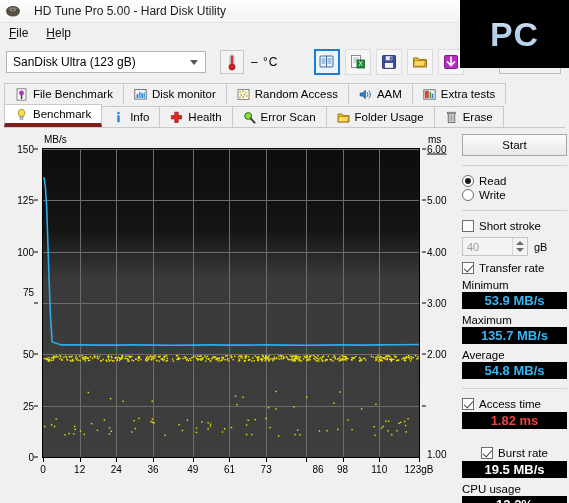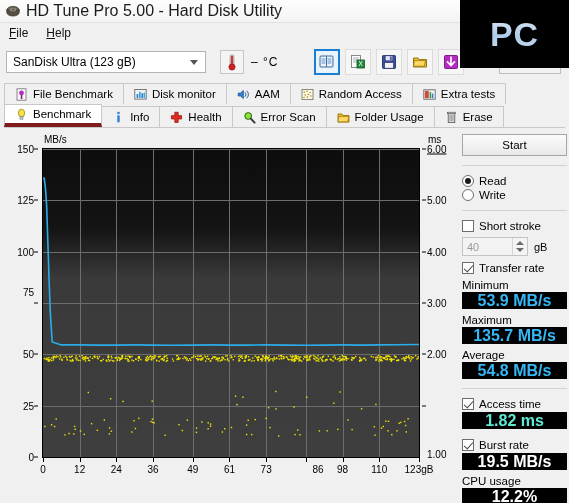--- a/index.html
+++ b/index.html
@@ -9,21 +9,21 @@
     font-family:"Liberation Sans",sans-serif;
     font-size:11px;color:#000;
     -webkit-font-smoothing:none;
   }
   .app{position:relative;width:569px;height:503px;background:#f0f0f0;box-sizing:border-box;}
 
   
   .titlebar{height:22px;display:flex;align-items:center;padding-left:6px;
     background:linear-gradient(#fdfdfd,#f3f3f3);border-bottom:1px solid #e2e2e2;}
   .titlebar .tb-icon{width:14px;height:13px;margin-right:6px;flex:none;position:relative;}
-  .titlebar .tb-text{font-size:16px;color:#1b1b1b;white-space:nowrap;}
+  .titlebar .tb-text{font-size:12px;color:#1b1b1b;white-space:nowrap;margin-left:8px;}
 
   
   .menubar{height:20px;display:flex;align-items:center;background:#f0f0f0;}
   .menu-item{padding:2px 9px;font-size:12px;color:#111;}
   .menu-item u{text-decoration:underline;}
 
   
   .toolbar{height:38px;display:flex;align-items:center;padding:0 6px;background:#f0f0f0;position:relative;}
   .drive-select{
     width:200px;height:22px;background:#fff;border:1px solid #b4b4b4;
@@ -102,22 +102,22 @@
   .spinbox{width:66px;height:19px;border:1px solid #c4c4c4;background:#f3f3f3;display:flex;
     align-items:center;justify-content:space-between;padding-left:4px;box-sizing:border-box;
     font-size:11px;color:#9a9a9a;}
   .spinarrows{width:14px;height:17px;border-left:1px solid #d6d6d6;display:flex;flex-direction:column;
     align-items:center;justify-content:center;gap:3px;}
   .ar{width:0;height:0;border-left:4px solid transparent;border-right:4px solid transparent;}
   .ar.up{border-bottom:4px solid #6b6b6b;}
   .ar.dn{border-top:4px solid #6b6b6b;}
   .lab{font-size:11.5px;margin-top:5px;}
   .lcd{height:17px;background:#000;display:flex;align-items:center;justify-content:center;
-    font-size:16px;font-weight:bold;color:#35b6f5;margin-top:1px;}
-  .lcd.y{color:#5eead4;}
+    font-size:13px;font-weight:bold;color:#35b6f5;margin-top:1px;}
+  .lcd.y{color:#ef4444;}
   .lcd.w{color:#ffffff;}
 </style>
 </head>
 <body>
 
 <div class="app">
 
   <div class="titlebar">
     <span class="tb-icon">
       <svg width="14" height="13" viewBox="0 0 14 13">
@@ -227,41 +227,41 @@
           <rect x="2.6" y="6" width="1.7" height="4" fill="#2f7fd6"></rect>
           <rect x="5" y="3.8" width="1.7" height="6.2" fill="#37a8e0"></rect>
           <rect x="7.4" y="5.2" width="1.7" height="4.8" fill="#2f7fd6"></rect>
           <rect x="9.6" y="4.6" width="1.5" height="5.4" fill="#37a8e0"></rect>
         </svg>
         <span>Disk monitor</span>
       </div>
 
       <div class="tab">
         <svg class="ti" viewBox="0 0 13 13">
-          <path d="M1.2 5 h2.2 L6.4 2.4 v8.2 L3.4 8 H1.2z" fill="#2f7fd6" stroke="#1d4f88" stroke-width="0.7"></path>
-          <path d="M8 4.2 a3.4 3.4 0 0 1 0 4.6 M9.8 2.8 a5.6 5.6 0 0 1 0 7.4" stroke="#1d4f88" stroke-width="0.9" fill="none"></path>
-        </svg>
-        <span>AAM</span>
-      </div>
-
-      <div class="tab">
-        <svg class="ti" viewBox="0 0 13 13">
           <rect x="1" y="1.4" width="11" height="10.2" fill="#fdf6d8" stroke="#6e6e6e" stroke-width="0.8"></rect>
           <g fill="#8a7a2a">
             <circle cx="3.2" cy="4" r="0.7"></circle>
               <circle cx="6" cy="3.2" r="0.7"></circle>
               <circle cx="9" cy="4.6" r="0.7"></circle>
             <circle cx="4.2" cy="7" r="0.7"></circle>
               <circle cx="7.4" cy="6.4" r="0.7"></circle>
               <circle cx="9.8" cy="8" r="0.7"></circle>
             <circle cx="3" cy="9.4" r="0.7"></circle>
               <circle cx="6.4" cy="9" r="0.7"></circle>
           </g>
         </svg>
         <span>Random Access</span>
+      </div>
+
+      <div class="tab">
+        <svg class="ti" viewBox="0 0 13 13">
+          <path d="M1.2 5 h2.2 L6.4 2.4 v8.2 L3.4 8 H1.2z" fill="#2f7fd6" stroke="#1d4f88" stroke-width="0.7"></path>
+          <path d="M8 4.2 a3.4 3.4 0 0 1 0 4.6 M9.8 2.8 a5.6 5.6 0 0 1 0 7.4" stroke="#1d4f88" stroke-width="0.9" fill="none"></path>
+        </svg>
+        <span>AAM</span>
       </div>
 
       <div class="tab">
         <svg class="ti" viewBox="0 0 13 13">
           <rect x="0.8" y="1.8" width="11.4" height="9.4" fill="#f0f0f0" stroke="#5a5a5a" stroke-width="0.8"></rect>
           <rect x="1.8" y="2.8" width="4" height="7.4" fill="#d24a3a"></rect>
           <rect x="6.6" y="4" width="1.5" height="6.2" fill="#2f9e4f"></rect>
           <rect x="8.8" y="5.6" width="1.5" height="4.6" fill="#3878c8"></rect>
         </svg>
         <span>Extra tests</span>
@@ -1071,21 +1071,21 @@
       <div class="lcd">54.8 MB/s</div>
 
       <div class="sep"></div>
 
       <div class="optrow">
         <span class="cbx on"></span>
         <span>Access time</span>
       </div>
       <div class="lcd y">1.82 ms</div>
 
-      <div class="optrow" style="margin-top:10px;">
+      <div class="optrow" style="margin-top:18px;justify-content:center;">
         <span class="cbx on"></span>
         <span>Burst rate</span>
       </div>
       <div class="lcd w">19.5 MB/s</div>
 
       <div class="lab">CPU usage</div>
       <div class="lcd w">12.2%</div>
     </div>
   </div>
 </div>

